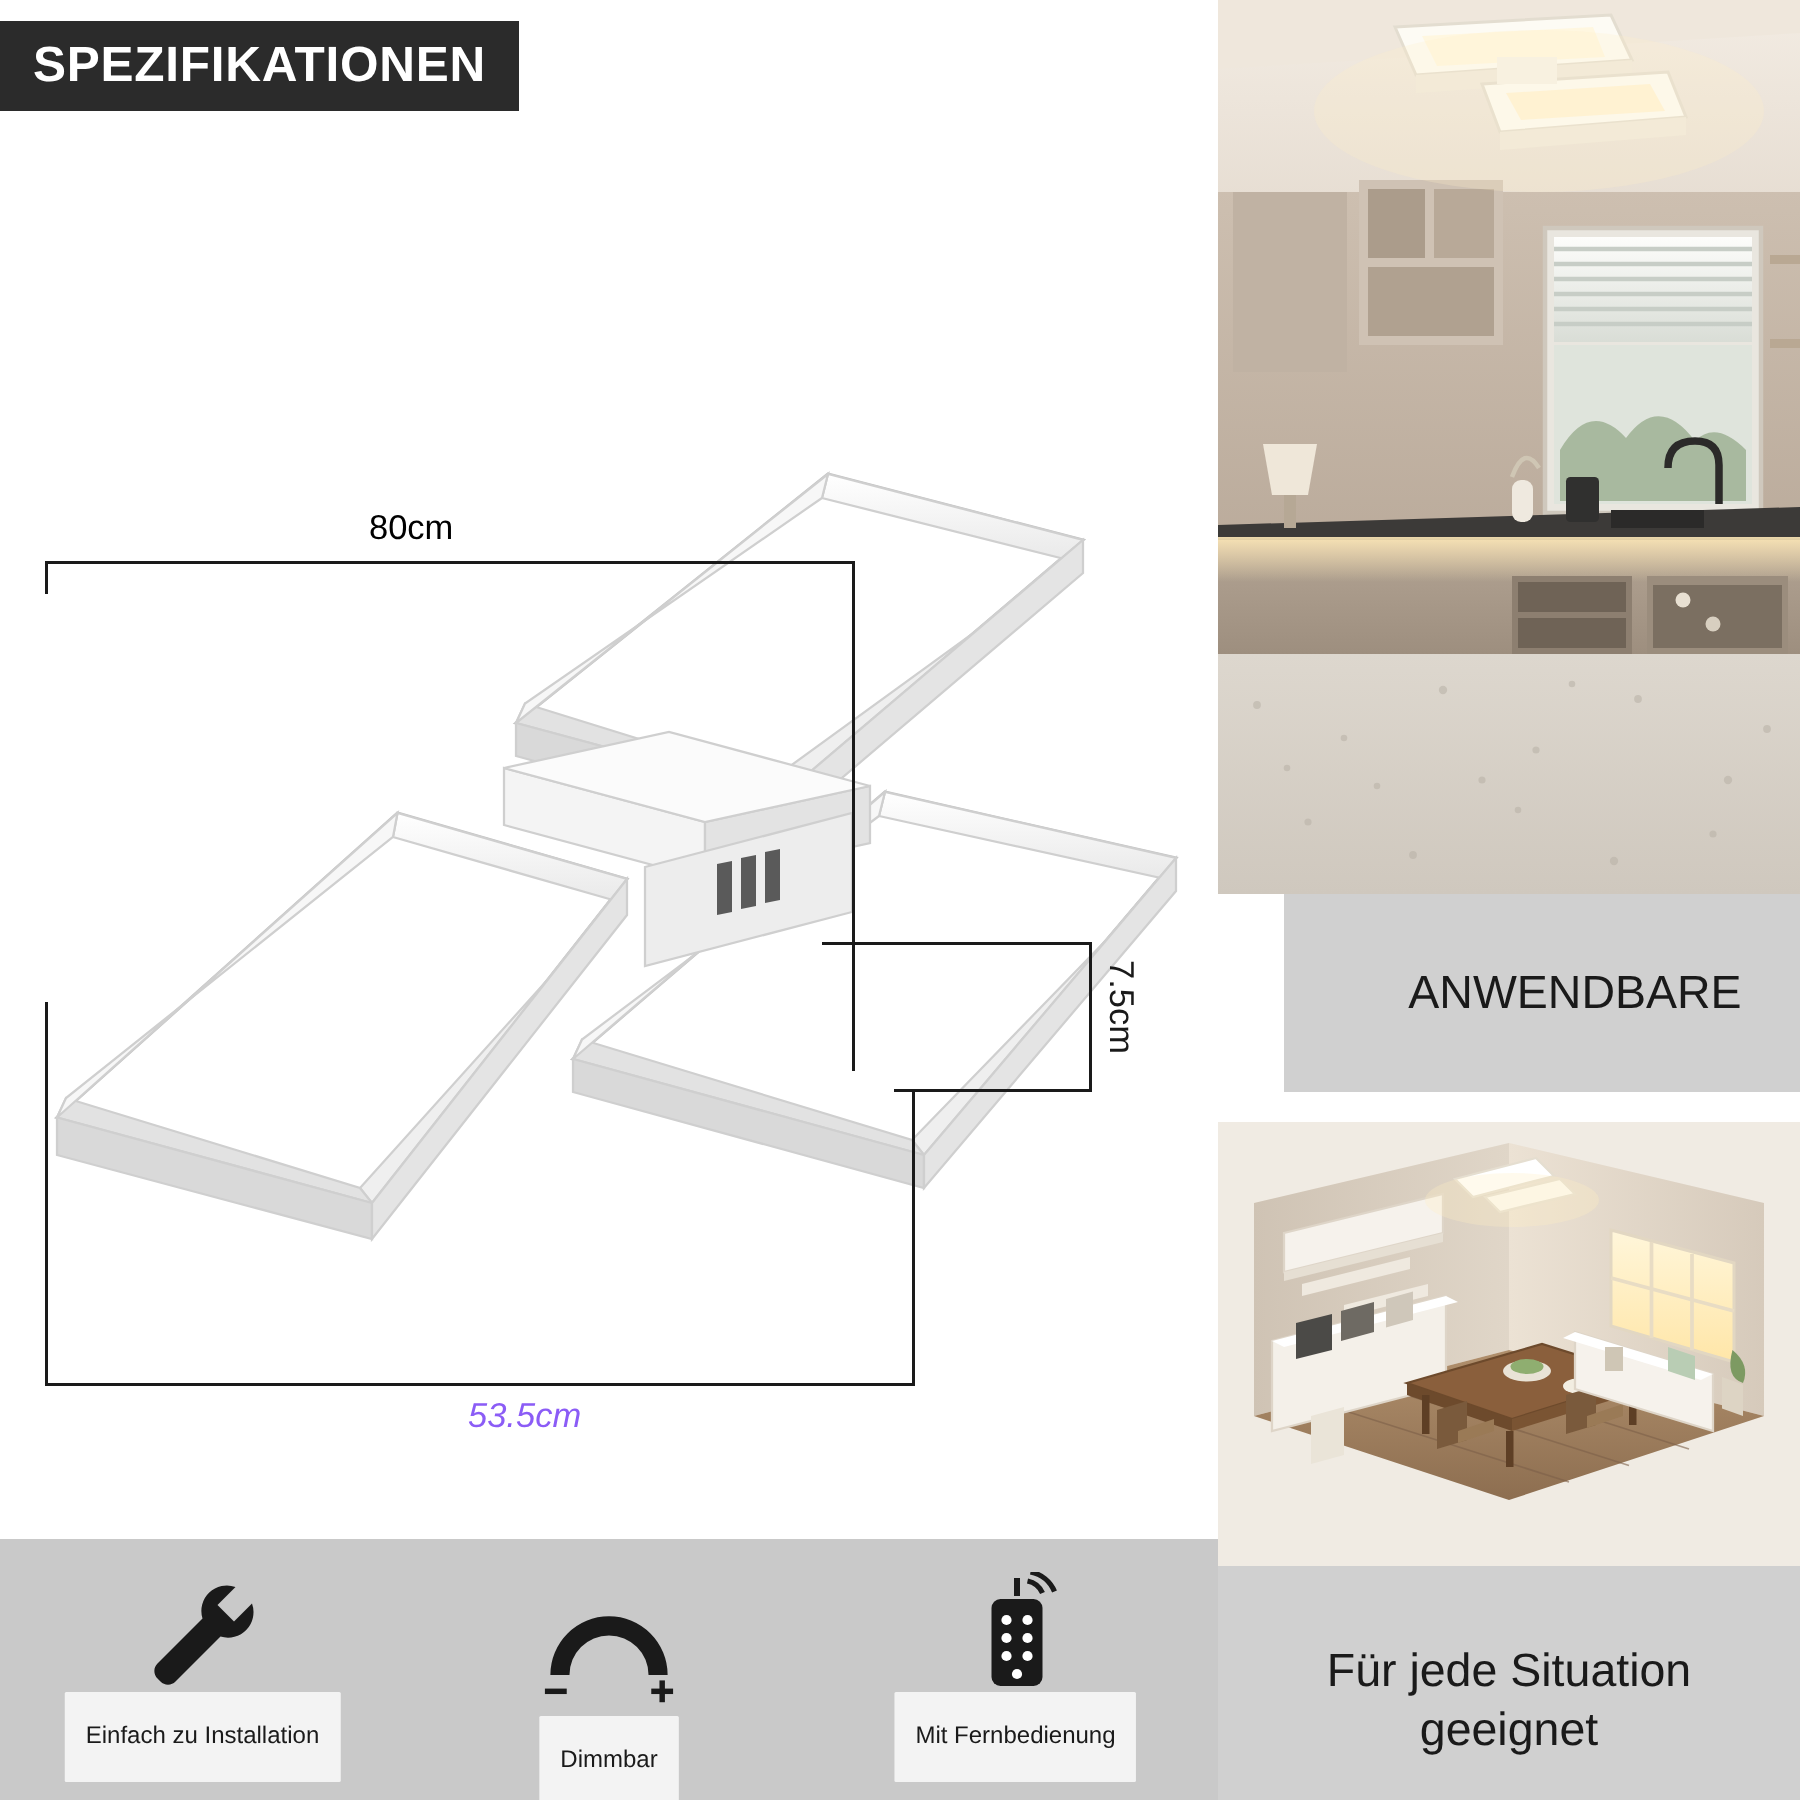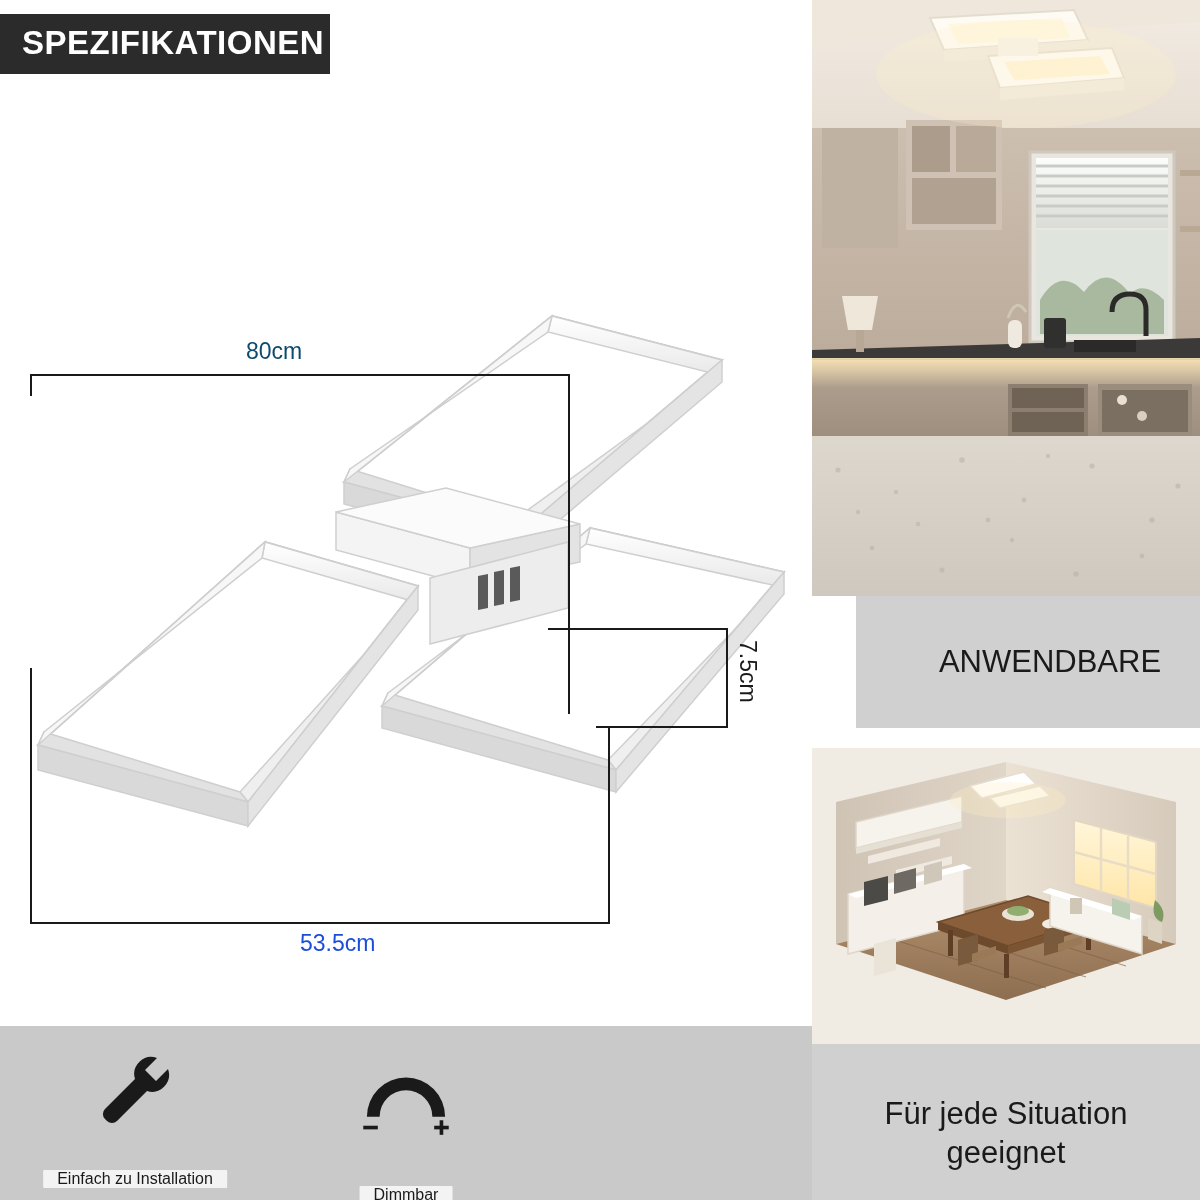--- a/index.html
+++ b/index.html
@@ -21,48 +21,48 @@
     background: #ffffff;
   }
 
   .spec-badge {
     position: absolute; left: 0; top: 14px;
     background: #2b2b2b;
     color: #ffffff;
     font-weight: bold;
     font-size: 33px;
     letter-spacing: 0.5px;
-    padding: 10px 6px 12px 22px;
+    padding: 10px 22px 12px 22px;
   }
 
   
   .tech-area {
     position: absolute; left: 0; top: 110px;
     width: 812px; height: 910px;
   }
 
   .dim-line { position: absolute; background: #1a1a1a; }
 
   
   .br-top-h { left: 30px; top: 264px; width: 540px; height: 2px; }
   .br-top-l { left: 30px; top: 264px; width: 2px; height: 22px; }
   .br-top-r { left: 568px; top: 264px; width: 2px; height: 340px; }
 
   .lbl-80 {
     position: absolute; left: 246px; top: 228px;
-    font-size: 23px; color: #0c4a6e;
+    font-size: 23px; color: #000000;
   }
 
   
   .br-bot-h { left: 30px; top: 812px; width: 580px; height: 2px; }
   .br-bot-l { left: 30px; top: 558px; width: 2px; height: 256px; }
   .br-bot-r { left: 608px; top: 616px; width: 2px; height: 198px; }
   .lbl-535 {
-    position: absolute; left: 300px; top: 820px;
-    font-size: 23px; color: #1d4ed8;
+    position: absolute; left: 312px; top: 820px;
+    font-size: 23px; color: #8b5cf6; font-style: italic;
   }
 
   
   .br-h-v { left: 726px; top: 518px; width: 2px; height: 100px; }
   .br-h-t { left: 548px; top: 518px; width: 180px; height: 2px; }
   .br-h-b { left: 596px; top: 616px; width: 132px; height: 2px; }
   .lbl-75 {
     position: absolute; left: 734px; top: 530px;
     font-size: 23px; color: #1a1a1a;
     writing-mode: vertical-rl;
@@ -87,21 +87,21 @@
     position: absolute; left: 50%; top: 22px;
     transform: translateX(-50%);
     width: 100px; height: 78px;
   }
   .feat-label {
     position: absolute; left: 50%; bottom: 12px;
     transform: translateX(-50%);
     background: #f3f3f3;
     color: #1a1a1a;
     font-size: 16px;
-    padding: 0 14px;
+    padding: 21px 14px;
     white-space: nowrap;
     border-radius: 1px;
   }
 
   
   .right-col {
     position: absolute; left: 812px; top: 0;
     width: 388px; height: 1200px;
     background: #ffffff;
   }
@@ -221,20 +221,36 @@
       <div class="feature f2">
         <svg class="feat-icon" viewBox="0 0 110 78">
           <path d="M12 54 A43 43 0 0 1 98 54 L84 54 A29 29 0 0 0 26 54 Z" fill="#1a1a1a"></path>
           <rect x="8" y="64" width="16" height="4" fill="#1a1a1a"></rect>
           <rect x="86" y="64" width="16" height="4" fill="#1a1a1a"></rect>
           <rect x="92" y="58" width="4" height="16" fill="#1a1a1a"></rect>
         </svg>
         <div class="feat-label">Dimmbar</div>
       </div>
 
+      <div class="feature f3">
+        <svg class="feat-icon" viewBox="0 0 100 78">
+          <rect x="34" y="18" width="34" height="58" rx="6" fill="#1a1a1a"></rect>
+          <circle cx="44" cy="32" r="3.4" fill="#ffffff"></circle>
+          <circle cx="58" cy="32" r="3.4" fill="#ffffff"></circle>
+          <circle cx="44" cy="44" r="3.4" fill="#ffffff"></circle>
+          <circle cx="58" cy="44" r="3.4" fill="#ffffff"></circle>
+          <circle cx="44" cy="56" r="3.4" fill="#ffffff"></circle>
+          <circle cx="58" cy="56" r="3.4" fill="#ffffff"></circle>
+          <circle cx="51" cy="68" r="3.4" fill="#ffffff"></circle>
+          <rect x="49" y="4" width="4" height="12" fill="#1a1a1a"></rect>
+          <path d="M58 6 a14 14 0 0 1 10 8" fill="none" stroke="#1a1a1a" stroke-width="3.5"></path>
+          <path d="M60 0 a22 22 0 0 1 16 13" fill="none" stroke="#1a1a1a" stroke-width="3.5"></path>
+        </svg>
+        <div class="feat-label">Mit Fernbedienung</div>
+      </div>
     </div>
   </div>
 
   <div class="right-col">
 
     <div class="photo-kitchen">
       <svg viewBox="0 0 388 596" width="388" height="596">
         <defs>
           <linearGradient id="ceil" x1="0" y1="0" x2="0" y2="1">
             <stop offset="0%" stop-color="#f3ece3"></stop>

